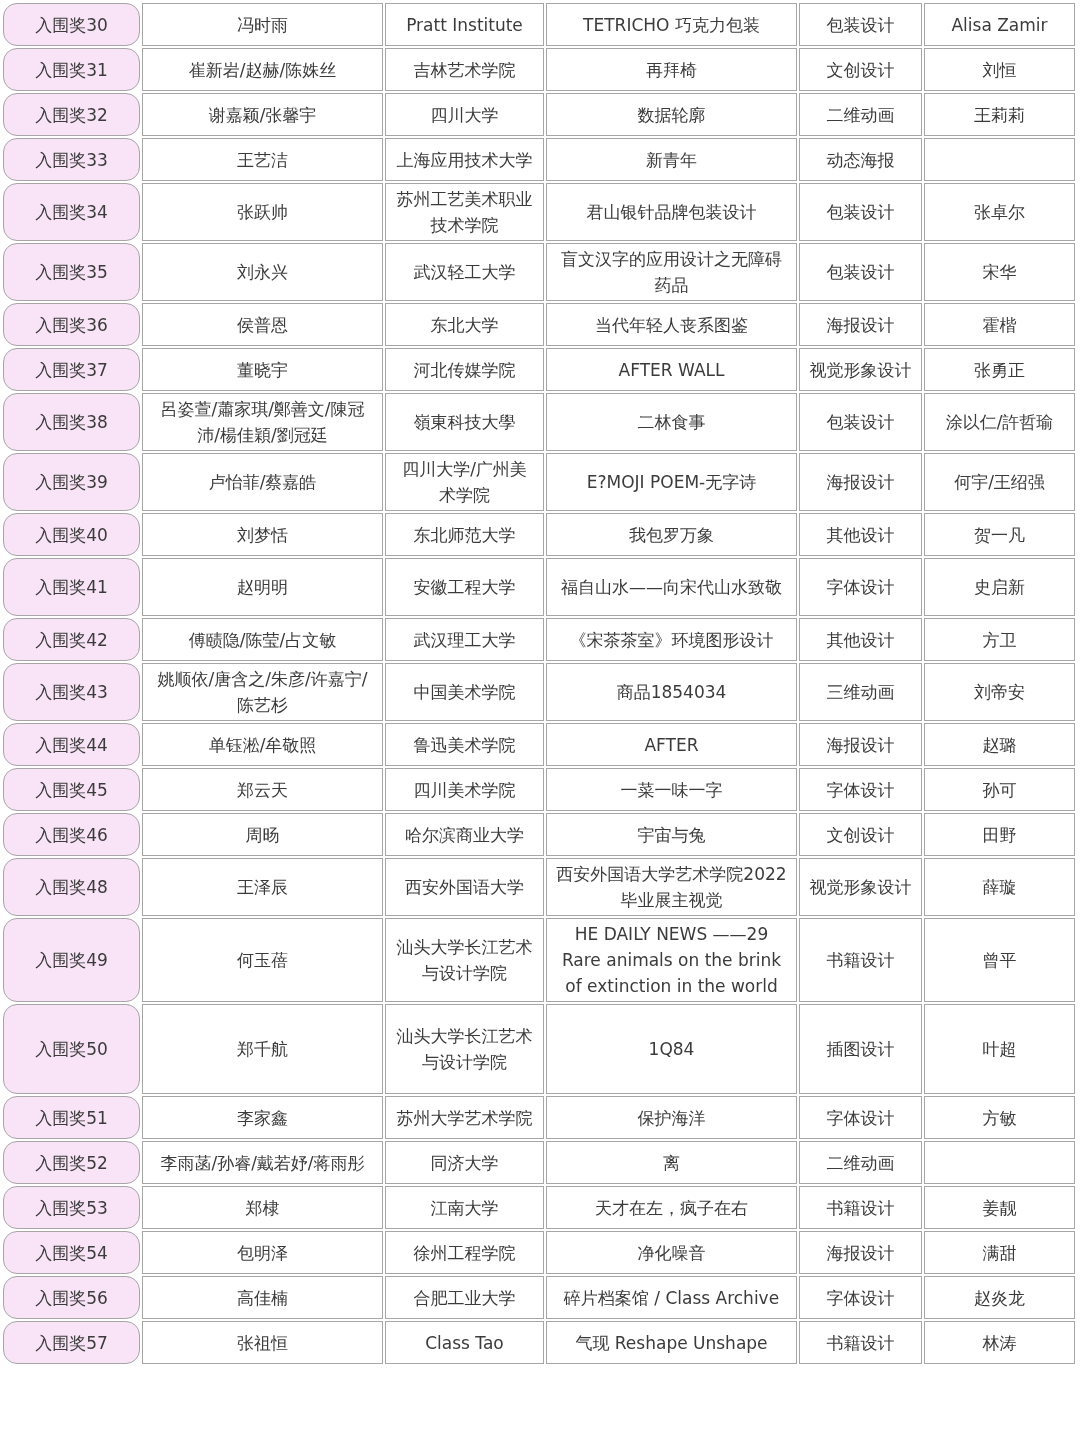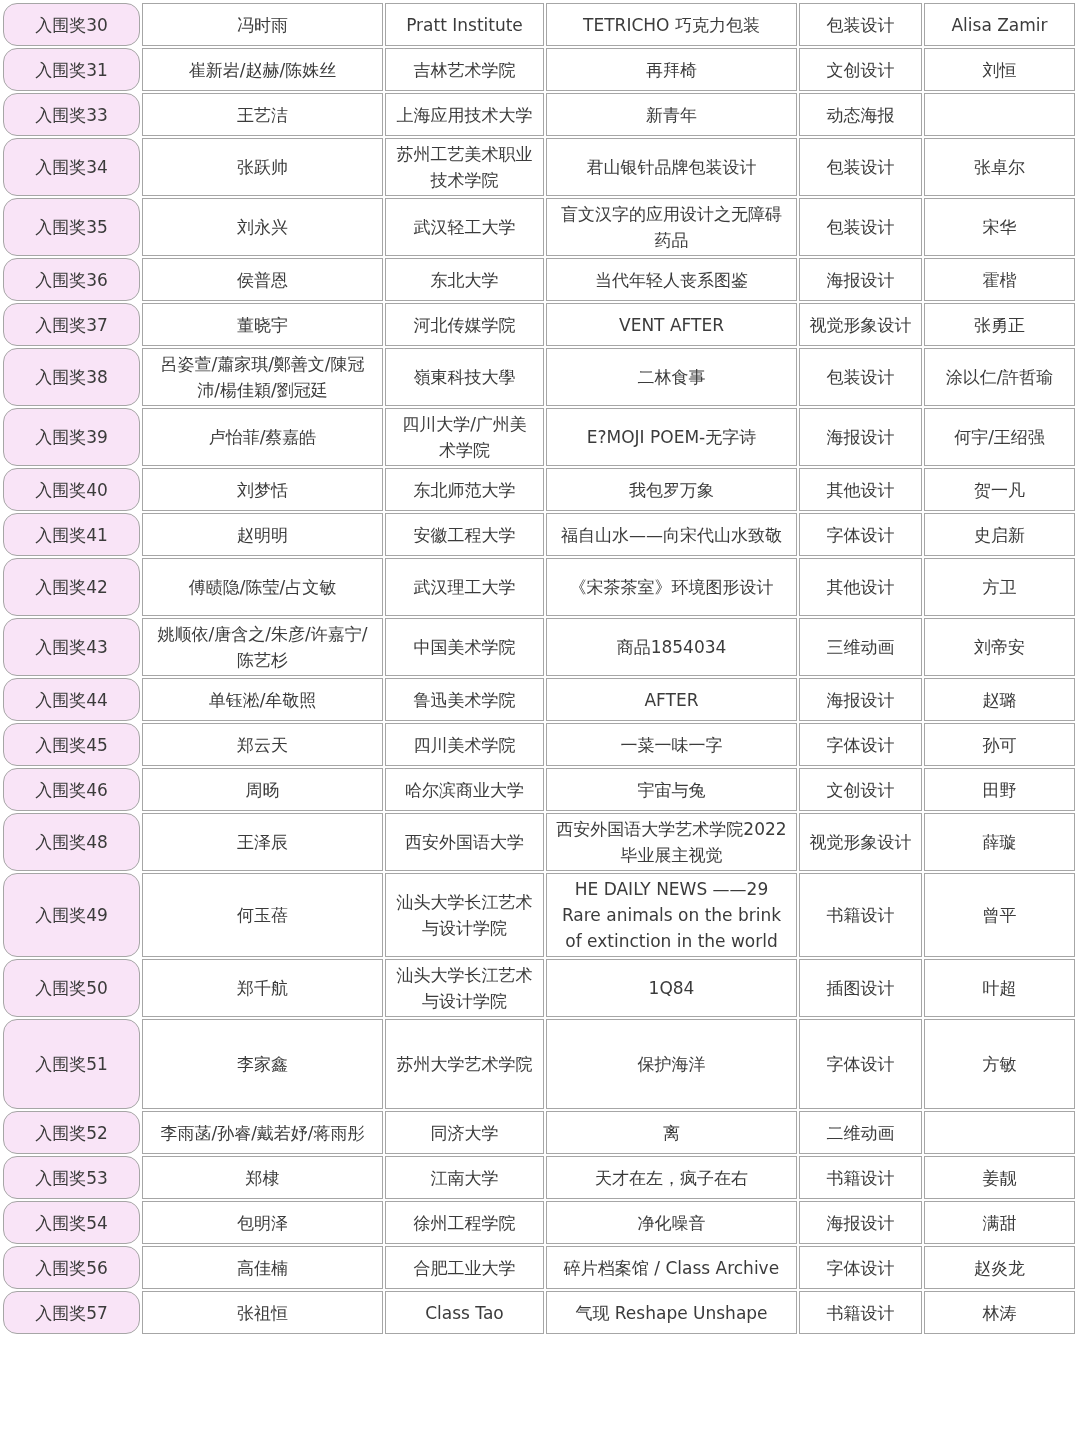--- a/index.html
+++ b/index.html
@@ -66,20 +66,28 @@
       </tr>
       <tr>
         <td class="award-cell">入围奖31</td>
         <td class="authors-cell">崔新岩/赵赫/陈姝丝</td>
         <td class="school-cell">吉林艺术学院</td>
         <td class="work-cell">再拜椅</td>
         <td class="category-cell">文创设计</td>
         <td class="advisor-cell">刘恒</td>
       </tr>
       <tr>
+        <td class="award-cell">入围奖32</td>
+        <td class="authors-cell">谢嘉颖/张馨宇</td>
+        <td class="school-cell">四川大学</td>
+        <td class="work-cell">数据轮廓</td>
+        <td class="category-cell">二维动画</td>
+        <td class="advisor-cell">王莉莉</td>
+      </tr>
+      <tr>
         <td class="award-cell">入围奖33</td>
         <td class="authors-cell">王艺洁</td>
         <td class="school-cell">上海应用技术大学</td>
         <td class="work-cell">新青年</td>
         <td class="category-cell">动态海报</td>
         <td class="advisor-cell"></td>
       </tr>
       <tr>
         <td class="award-cell">入围奖34</td>
         <td class="authors-cell">张跃帅</td>
@@ -101,21 +109,21 @@
         <td class="authors-cell">侯普恩</td>
         <td class="school-cell">东北大学</td>
         <td class="work-cell">当代年轻人丧系图鉴</td>
         <td class="category-cell">海报设计</td>
         <td class="advisor-cell">霍楷</td>
       </tr>
       <tr>
         <td class="award-cell">入围奖37</td>
         <td class="authors-cell">董晓宇</td>
         <td class="school-cell">河北传媒学院</td>
-        <td class="work-cell">VENT AFTER</td>
+        <td class="work-cell">AFTER WALL</td>
         <td class="category-cell">视觉形象设计</td>
         <td class="advisor-cell">张勇正</td>
       </tr>
       <tr>
         <td class="award-cell">入围奖38</td>
         <td class="authors-cell">呂姿萱/蕭家琪/鄭善文/陳冠沛/楊佳穎/劉冠廷</td>
         <td class="school-cell">嶺東科技大學</td>
         <td class="work-cell">二林食事</td>
         <td class="category-cell">包装设计</td>
         <td class="advisor-cell">涂以仁/許哲瑜</td>

